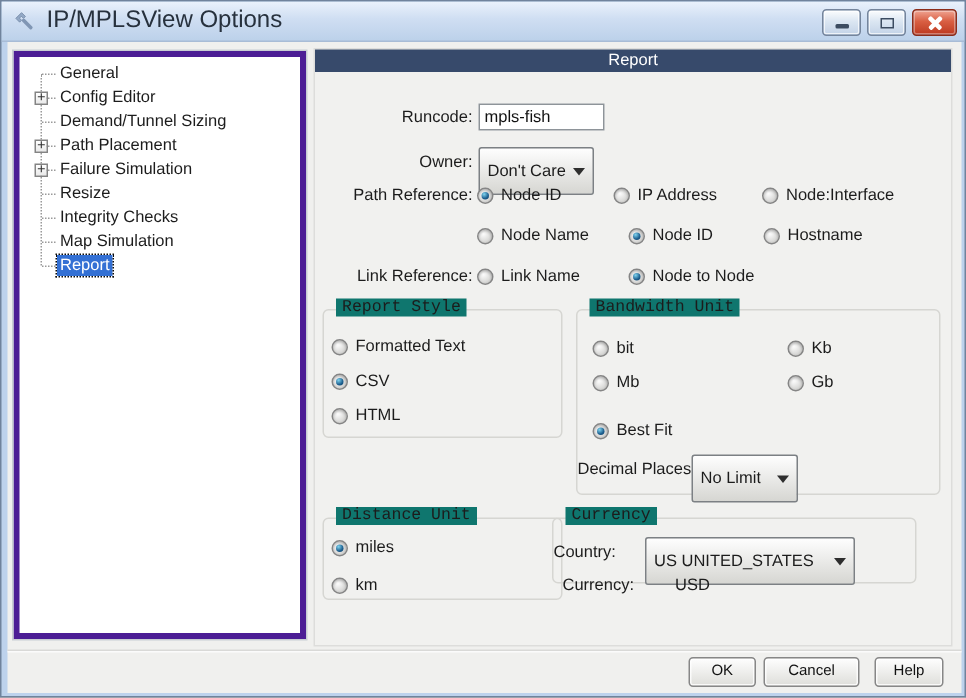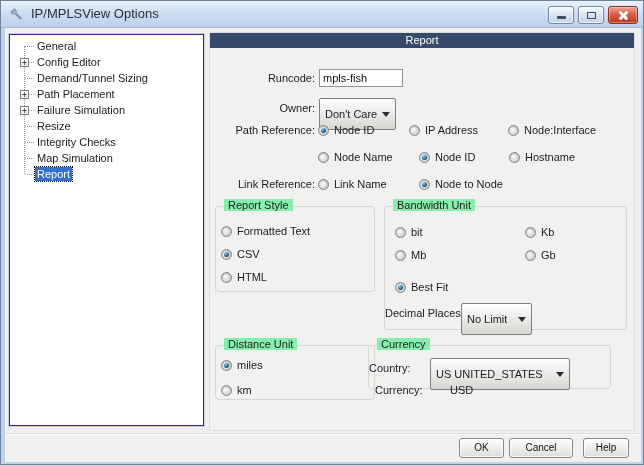--- a/index.html
+++ b/index.html
@@ -9,41 +9,41 @@
     font-family:"Liberation Sans",sans-serif;font-size:11px;color:#1c1c1c;
     background:#bdd2ec;border:1px solid #70839c;overflow:hidden;
   }
   
   .titlebar{
     position:absolute;left:0;top:0;width:100%;height:27px;
     background:linear-gradient(#eaf2fc, #cfdef2 45%, #bcd1ea);
     border-bottom:1px solid #a8bcd6;
   }
   .title-icon{position:absolute;left:8px;top:6px;width:16px;height:16px;}
-  .title-text{position:absolute;left:30px;top:0;height:27px;line-height:26px;font-size:13px;color:#27313d;}
+  .title-text{position:absolute;left:30px;top:0;height:27px;line-height:26px;font-size:16px;color:#27313d;}
   .winbtn{position:absolute;top:5px;height:18px;border:1px solid #75859c;border-radius:3px;
     background:linear-gradient(#fbfdfe,#dbe6f2 45%,#c3d3e7);box-shadow:inset 0 0 0 1px rgba(255,255,255,.7);}
   .winbtn.min{left:547px;width:26px;}
   .winbtn.max{left:577px;width:26px;}
   .winbtn.close{left:607px;width:30px;
     background:linear-gradient(#f0a492,#d95f43 45%,#bd3a21);border-color:#8d2d1a;box-shadow:inset 0 0 0 1px rgba(255,255,255,.35);}
   .glyph-min{position:absolute;left:8px;bottom:4px;width:9px;height:3px;background:#3c4c61;border-radius:1px;}
   .glyph-max{position:absolute;left:8px;top:5px;width:9px;height:7px;border:1px solid #3c4c61;background:transparent;}
   .glyph-x1,.glyph-x2{position:absolute;left:9px;top:3px;width:11px;height:2.5px;background:#fff;border-radius:1px;top:7px;}
   .glyph-x1{transform:rotate(45deg);}
   .glyph-x2{transform:rotate(-45deg);}
   
   .content{
     position:absolute;left:4px;top:27px;width:636px;height:434px;
     background:#f0f0ee;
   }
   
   .tree{
     position:absolute;left:4px;top:6px;width:195px;height:392px;
-    background:#fff;border:1px solid #4c1d95;outline:1px solid #c8cdd3;
+    background:#fff;border:4px solid #4c1d95;outline:1px solid #c8cdd3;
   }
   .tree-vline{position:absolute;left:14px;top:11px;height:128px;border-left:1px dotted #9a9a9a;}
   .tree-row{position:absolute;left:0;width:100%;height:16px;}
   .tree-row::before{content:"";position:absolute;left:15px;top:8px;width:9px;border-top:1px dotted #9a9a9a;}
   .expander{
     position:absolute;left:10px;top:4px;width:9px;height:9px;
     border:1px solid #848484;background:linear-gradient(#fff,#e9e9e9);
     font-size:9px;line-height:7px;text-align:center;color:#333;z-index:2;
     font-family:"DejaVu Sans Mono",monospace;
   }
@@ -78,21 +78,21 @@
     border:1px solid #858585;flex:0 0 auto;
     background:radial-gradient(circle at 35% 30%, #ffffff, #cfcfcd 80%);
     box-shadow:inset 0 1px 2px rgba(0,0,0,.25);
   }
   .rb.sel::after{
     content:"";position:absolute;left:2px;top:2px;width:5px;height:5px;border-radius:50%;
     background:radial-gradient(circle at 35% 30%, #7fd4ef, #1c5e8e 60%, #123f63);
   }
   
   .group{position:absolute;border:1px solid #d6d6d2;border-radius:4px;}
-  .gtitle{position:absolute;left:8px;top:-8px;background:#86efac;padding:0 4px;white-space:nowrap;}
+  .gtitle{position:absolute;left:8px;top:-8px;background:#0f766e;padding:0 4px;white-space:nowrap;font-family:Liberation Mono, monospace;}
   .ginlabel{position:absolute;height:16px;line-height:16px;text-align:left;white-space:nowrap;}
   .gtext{position:absolute;height:16px;line-height:16px;white-space:nowrap;}
   
   .footer-sep{position:absolute;left:0;top:405px;width:100%;height:2px;border-top:1px solid #d9d9d7;border-bottom:1px solid #fbfbfb;}
   .btn{
     position:absolute;top:410px;height:20px;border:1px solid #878787;border-radius:3px;
     background:linear-gradient(#fefefe,#dededa);text-align:center;line-height:18px;
     font-size:10px;color:#111;box-shadow:inset 0 0 0 1px rgba(255,255,255,.8);
   }
   .btn.ok{left:454px;width:45px;}

